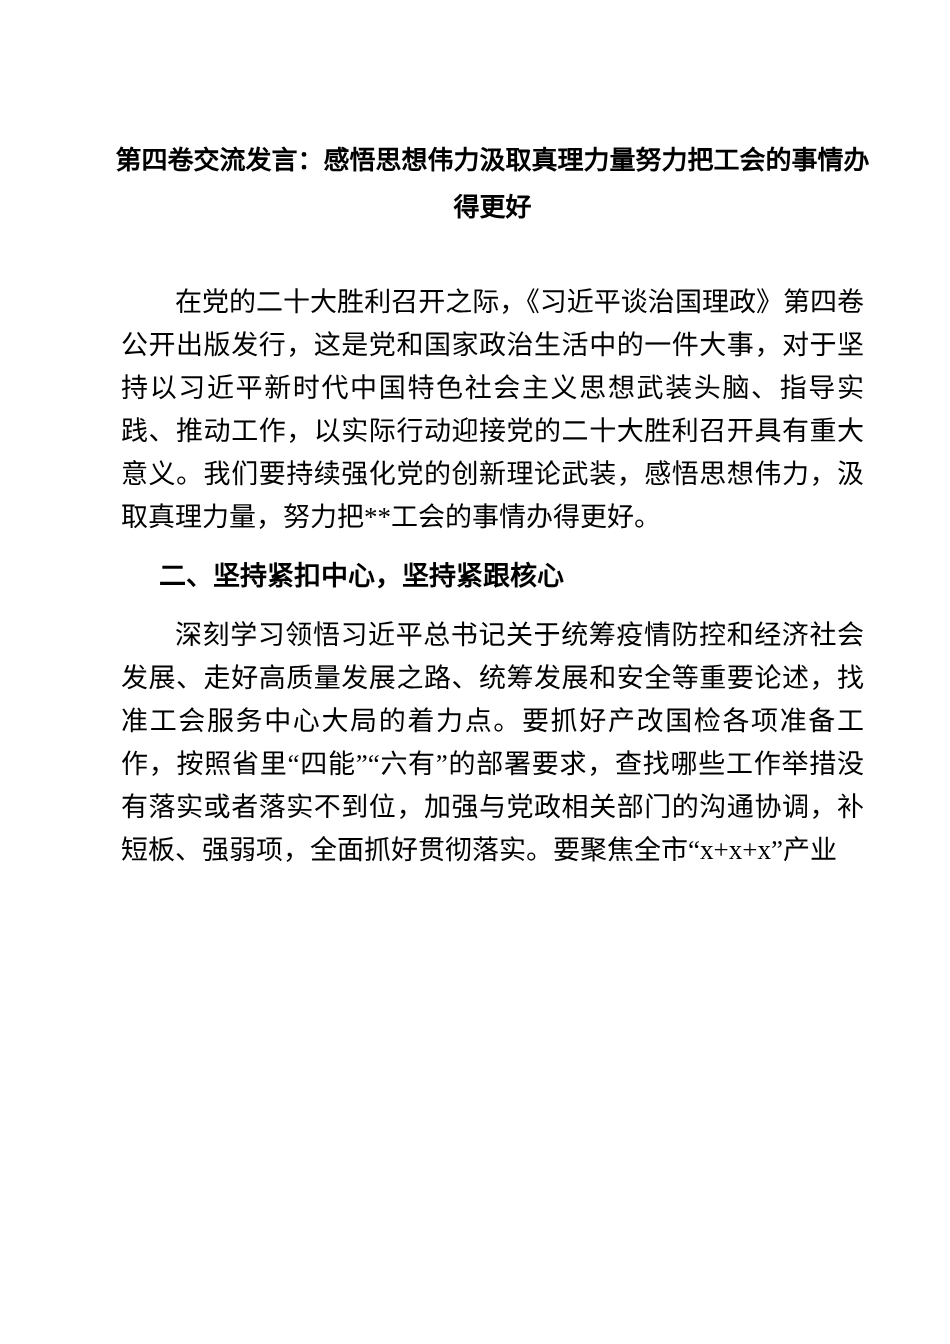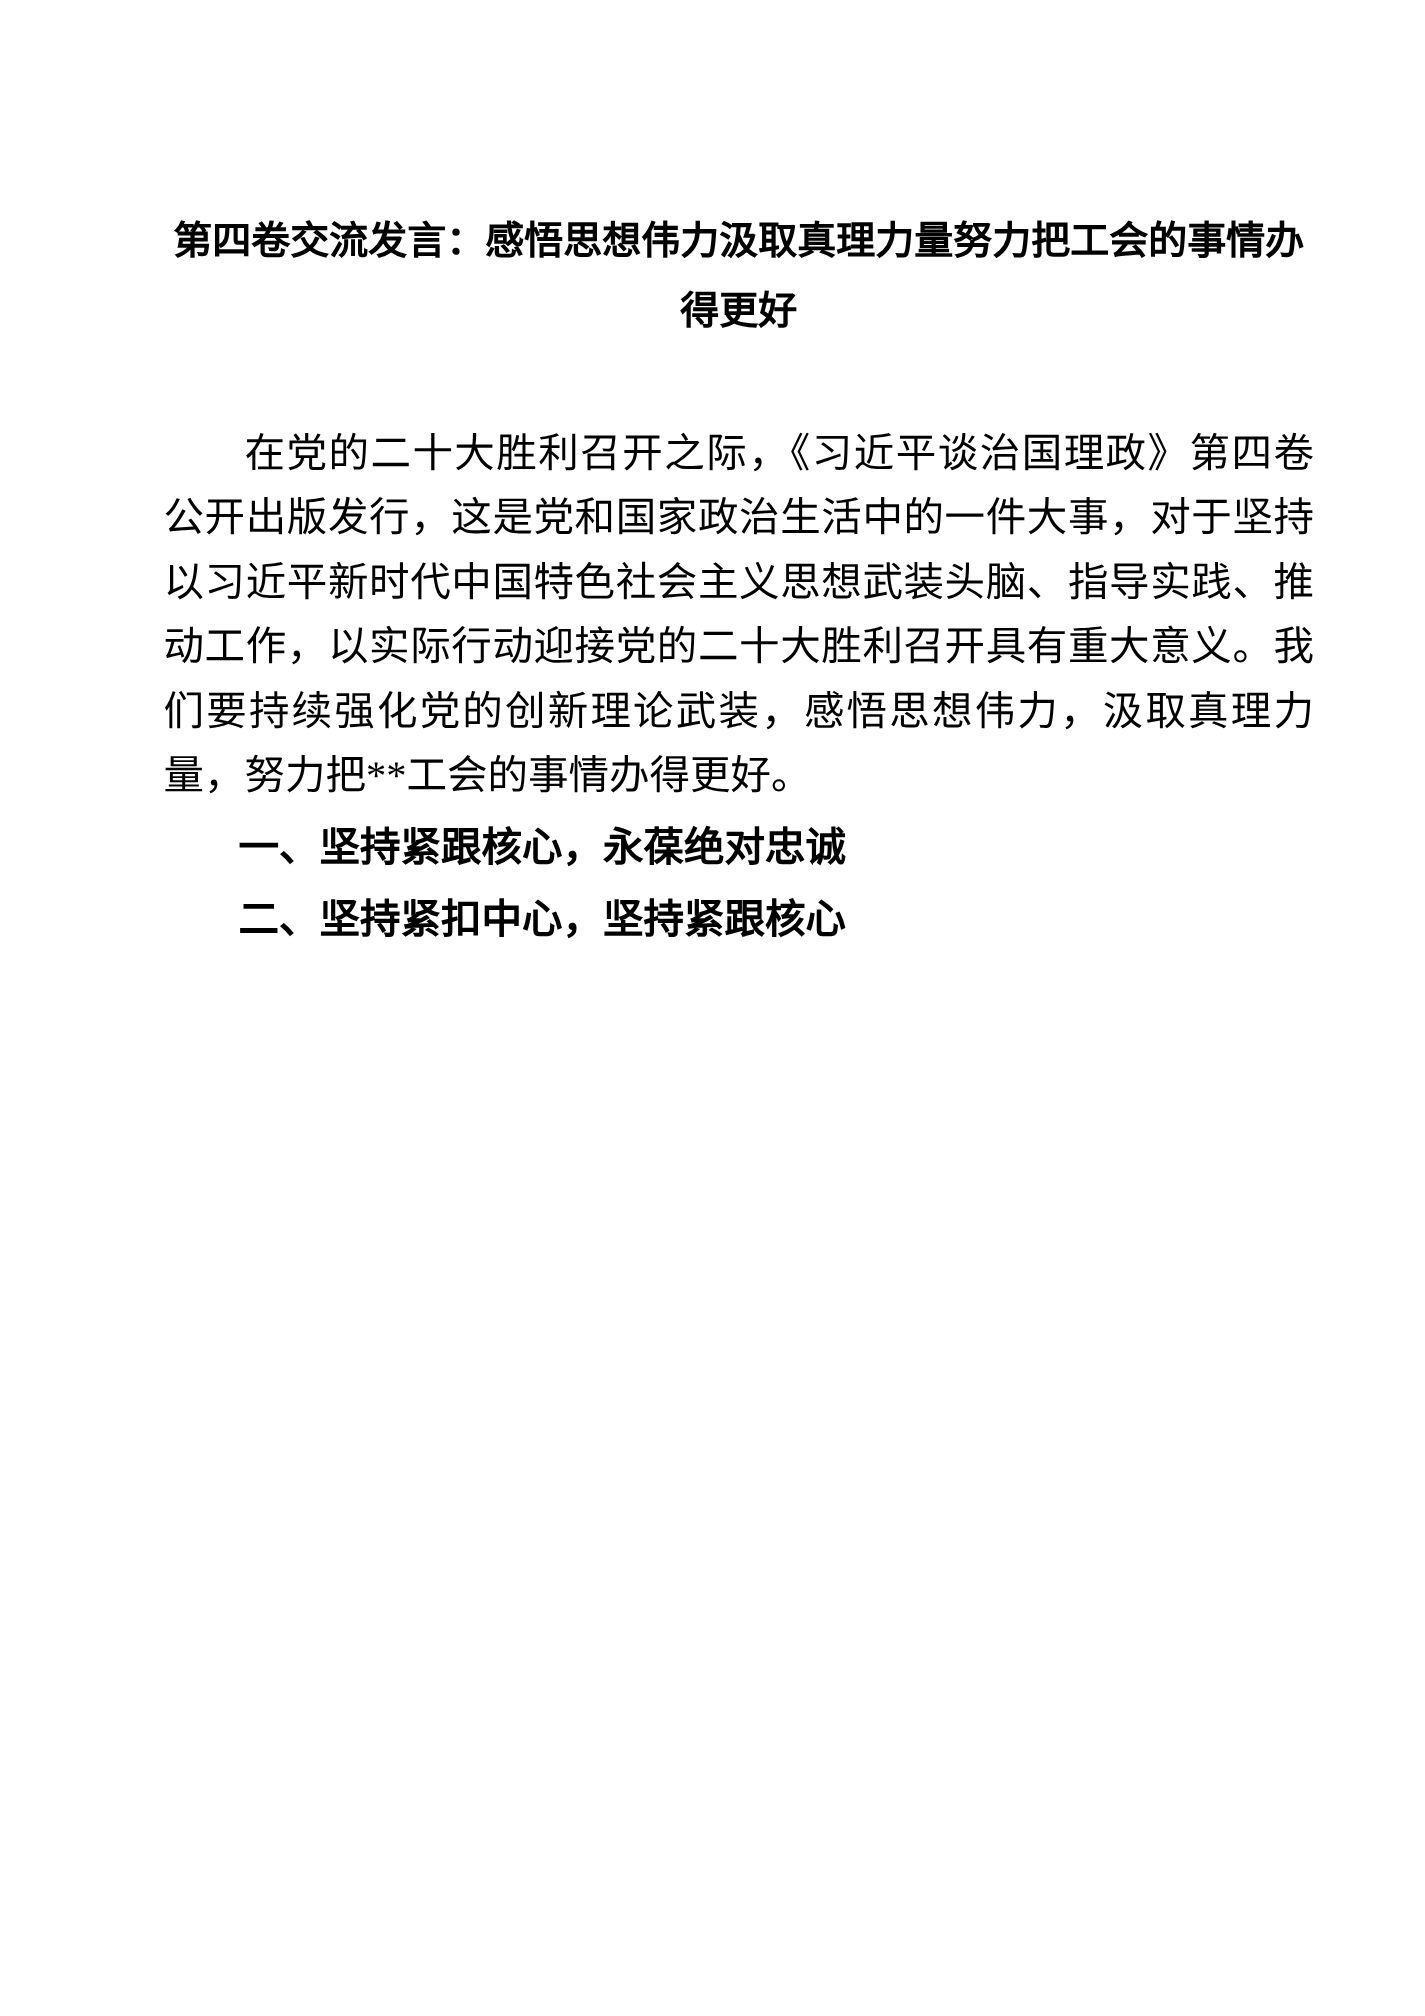--- a/index.html
+++ b/index.html
@@ -33,37 +33,37 @@
     word-break: break-all;
   }
   
   .para {
     font-family: "Liberation Serif", "DejaVu Serif", serif;
     font-weight: 400;
     font-size: 27px;
     line-height: 43px;
     text-align: justify;
     text-indent: 2em;
-    margin: 4px;
+    margin: 16px;
     word-break: break-all;
   }
   
   .section-heading {
     font-family: "Liberation Sans", "DejaVu Sans", sans-serif;
     font-weight: 700;
     font-size: 27px;
     line-height: 43px;
     text-indent: 2em;
     margin: 5px 0 2px 0;
     word-break: break-all;
   }
 </style>
 </head>
 <body style="background: rgb(255, 255, 255);">
 
 <div class="page" style="color: rgb(0, 0, 0);">
   <h1 class="doc-title">第四卷交流发言：感悟思想伟力汲取真理力量努力把工会的事情办得更好</h1>
   <div id="doc-body">
       <p class="para">在党的二十大胜利召开之际，《习近平谈治国理政》第四卷公开出版发行，这是党和国家政治生活中的一件大事，对于坚持以习近平新时代中国特色社会主义思想武装头脑、指导实践、推动工作，以实际行动迎接党的二十大胜利召开具有重大意义。我们要持续强化党的创新理论武装，感悟思想伟力，汲取真理力量，努力把**工会的事情办得更好。</p>
-      <h2 class="section-heading">一、坚持紧跟核心，永葆绝对忠诚</h2>
       <h2 class="section-heading">二、坚持紧扣中心，坚持紧跟核心</h2>
+      <p class="para">深刻学习领悟习近平总书记关于统筹疫情防控和经济社会发展、走好高质量发展之路、统筹发展和安全等重要论述，找准工会服务中心大局的着力点。要抓好产改国检各项准备工作，按照省里“四能”“六有”的部署要求，查找哪些工作举措没有落实或者落实不到位，加强与党政相关部门的沟通协调，补短板、强弱项，全面抓好贯彻落实。要聚焦全市“x+x+x”产业</p>
     </div>
 </div>
 
 </body></html>

